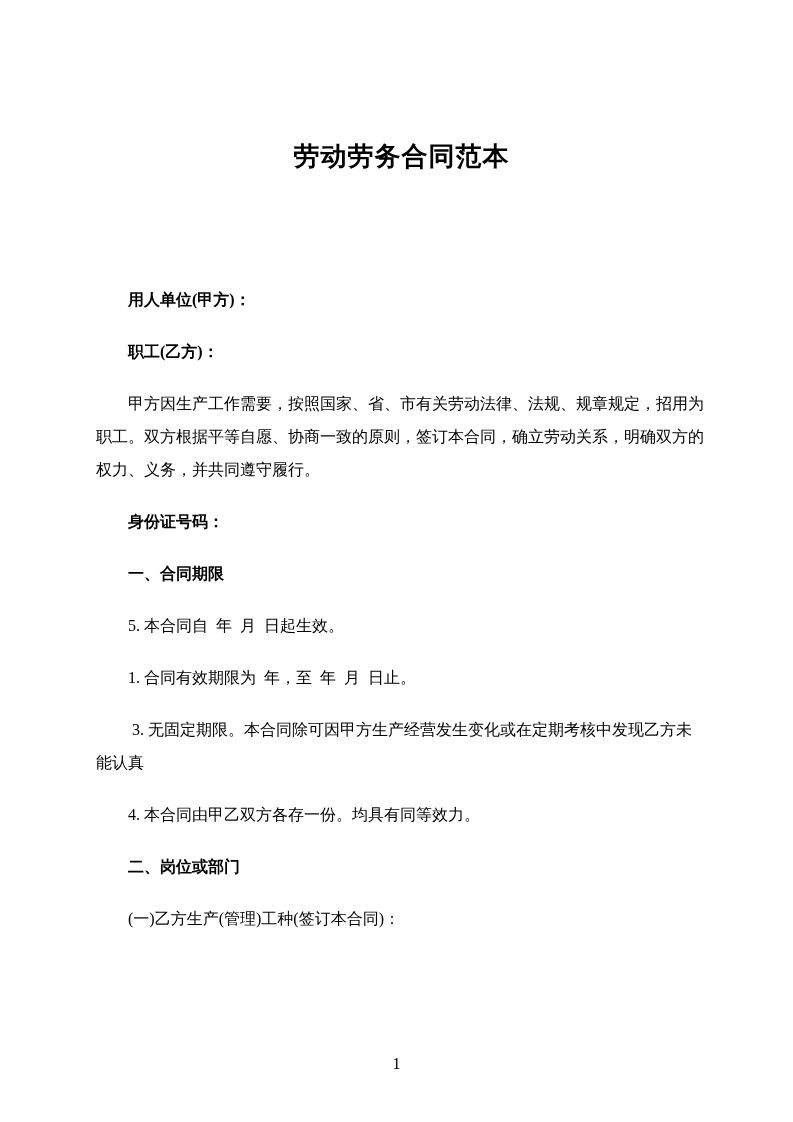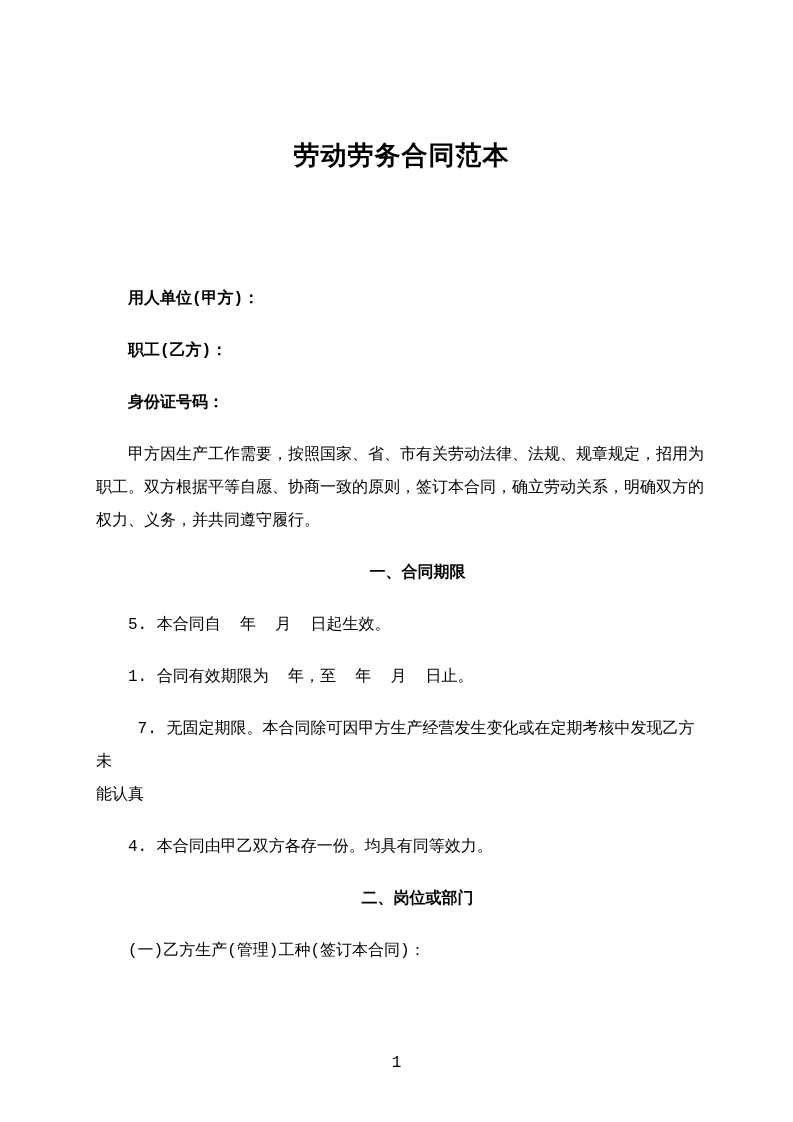--- a/index.html
+++ b/index.html
@@ -6,21 +6,21 @@
     margin: 0;
     padding: 0;
     background: #ffffff;
   }
   .page {
     position: relative;
     width: 793px;
     height: 1122px;
     background: #ffffff;
     color: #000000;
-    font-family: Liberation Mono, monospace;
+    font-family: Liberation Serif, serif;
     font-size: 16px;
     overflow: hidden;
     box-sizing: border-box;
     padding: 0 86px 0 96px;
   }
   .doc-title {
     margin: 139px 0 0 0;
     font-size: 26px;
     line-height: 36px;
     font-weight: bold;
@@ -35,21 +35,20 @@
     word-break: break-all;
   }
   .first-label {
     margin-top: 108px;
   }
   .label {
     font-weight: bold;
   }
   .section-heading {
     font-weight: bold;
-    text-align: center;
   }
   .page-number {
     position: absolute;
     left: 0;
     right: 0;
     top: 1047px;
     line-height: 33px;
     text-align: center;
     font-size: 16px;
     color: #000000;
@@ -59,31 +58,31 @@
 <body>
 
 <div class="page">
 
   <h1 class="doc-title">劳动劳务合同范本</h1>
 
   <p class="para label first-label">用人单位(甲方)：</p>
 
   <p class="para label">职工(乙方)：</p>
 
+  <p class="para">甲方因生产工作需要，按照国家、省、市有关劳动法律、法规、规章规定，招用为职工。双方根据平等自愿、协商一致的原则，签订本合同，确立劳动关系，明确双方的权力、义务，并共同遵守履行。</p>
+
   <p class="para label">身份证号码：</p>
-
-  <p class="para">甲方因生产工作需要，按照国家、省、市有关劳动法律、法规、规章规定，招用为职工。双方根据平等自愿、协商一致的原则，签订本合同，确立劳动关系，明确双方的权力、义务，并共同遵守履行。</p>
 
   <p class="para section-heading">一、合同期限</p>
 
   <p class="para">5. 本合同自  年  月  日起生效。</p>
 
   <p class="para">1. 合同有效期限为  年，至  年  月  日止。</p>
 
-  <p class="para"><span> 7. 无固定期限。本合同除可因甲方生产经营发生变化或在定期考核中发现乙方未</span><br><span>能认真</span></p>
+  <p class="para"><span> 3. 无固定期限。本合同除可因甲方生产经营发生变化或在定期考核中发现乙方未</span><br><span>能认真</span></p>
 
 
   <p class="para">4. 本合同由甲乙双方各存一份。均具有同等效力。</p>
 
   <p class="para section-heading">二、岗位或部门</p>
 
   <p class="para">(一)乙方生产(管理)工种(签订本合同)：</p>
 
   <div class="page-number">1</div>
 

